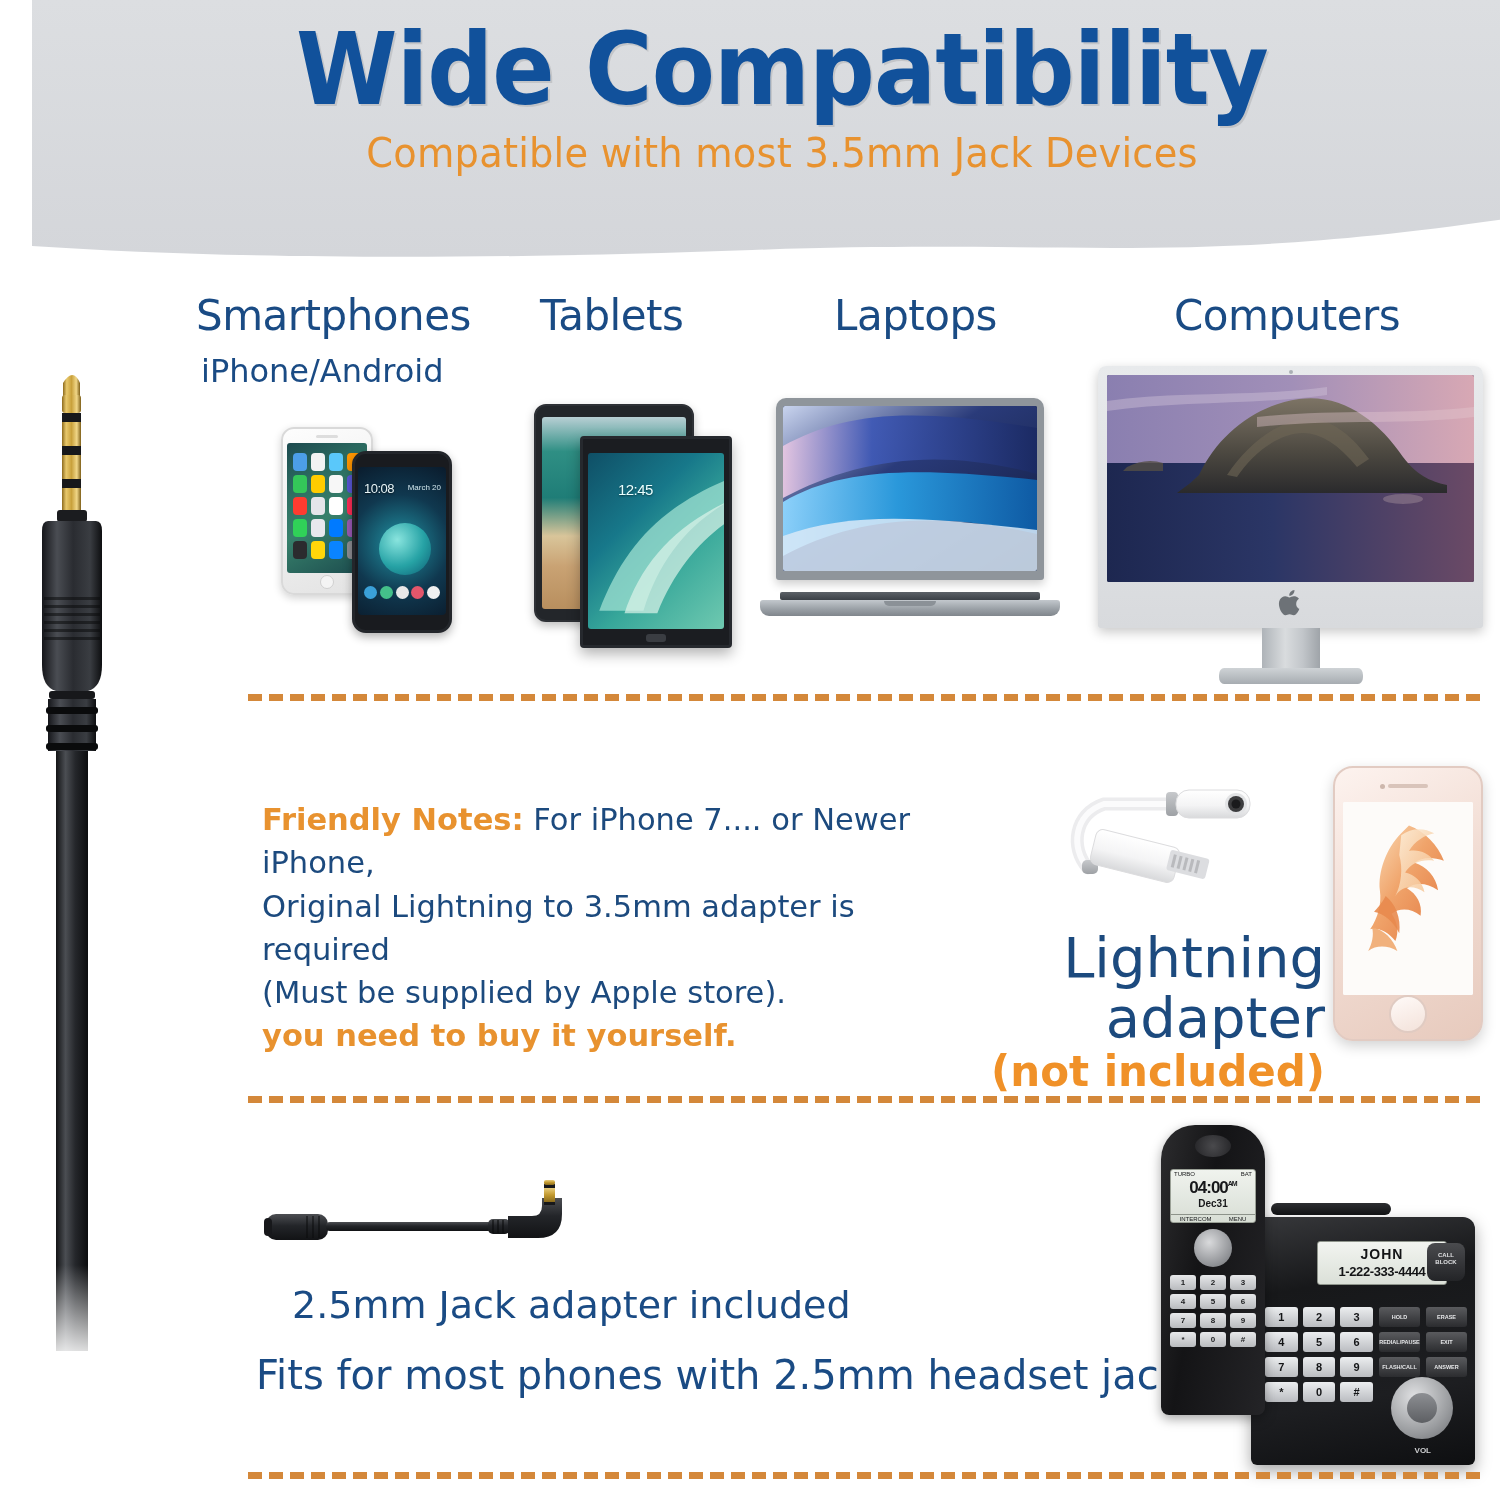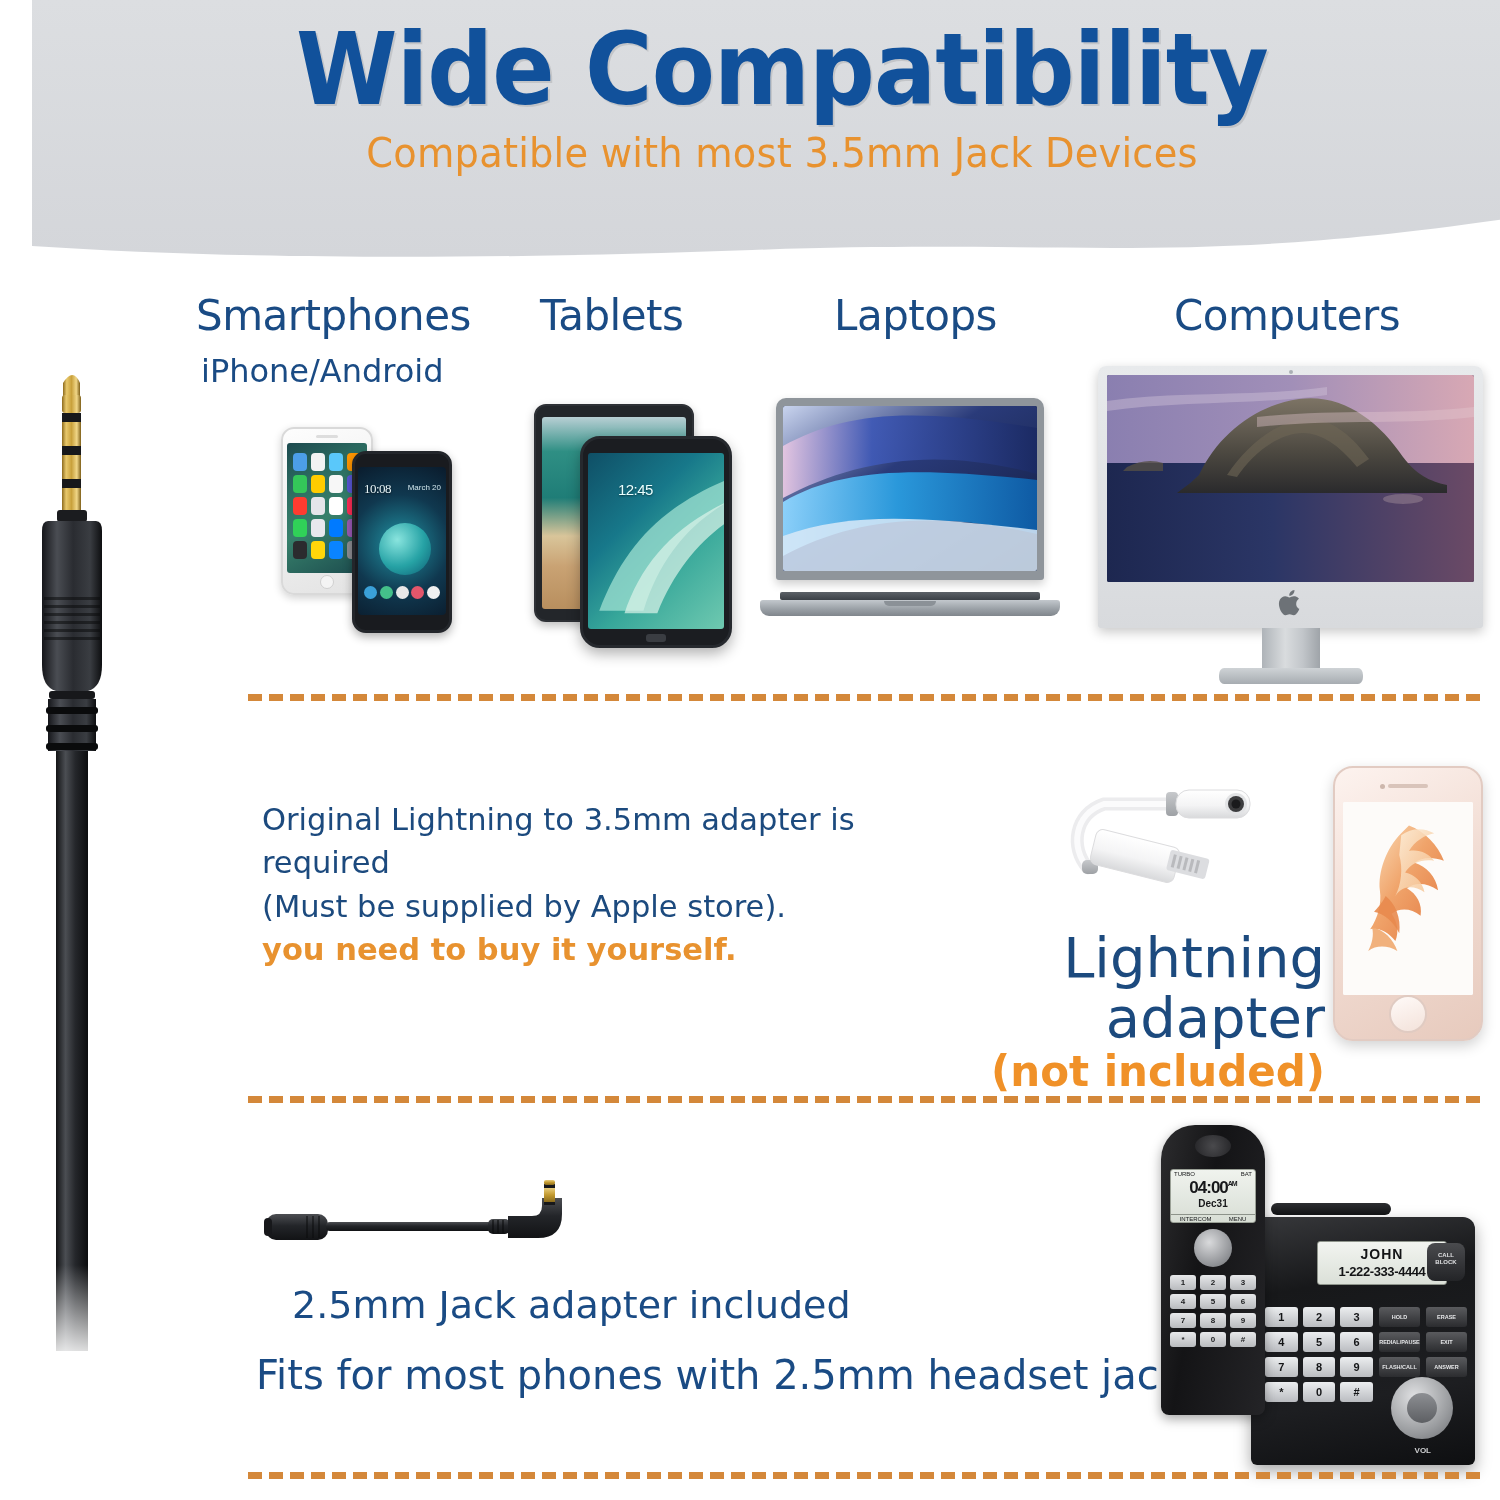--- a/index.html
+++ b/index.html
@@ -122,21 +122,21 @@
     box-shadow: 0 4px 10px rgba(0,0,0,.30);
     overflow:hidden;
   }
   .phone-black .scr {
     position:absolute; left:3px; right:3px; top:13px; bottom:15px; border-radius:4px;
     background: radial-gradient(circle at 48% 52%, #2fa3a8 0%, #1a6f82 22%, #10384f 55%, #0a1b2c 100%);
     overflow:hidden;
   }
   .phone-black .clock {
     position:absolute; left:6px; top:14px; color:#e7f4f7; font-size:13px;
-    font-family:Liberation Serif, serif; letter-spacing:-0.5px; text-shadow:0 1px 2px rgba(0,0,0,.6);
+    font-family:Liberation Sans, sans-serif; letter-spacing:-0.5px; text-shadow:0 1px 2px rgba(0,0,0,.6);
   }
   .phone-black .date {
     position:absolute; right:5px; top:16px; color:#cfe4ea; font-size:8px;
     font-family:"Liberation Sans",sans-serif; text-align:right; line-height:1.2;
   }
   .phone-black .bubble {
     position:absolute; left:24%; top:38%; width:52px; height:52px; border-radius:50%;
     background: radial-gradient(circle at 35% 32%, #8fe9e2, #27a6a8 55%, #0e5f74 100%);
     filter: blur(0.4px); opacity:.95;
   }
@@ -146,21 +146,21 @@
   
   .tab-back {
     position:absolute; width:160px; height:218px; border-radius:12px;
     background:#23262a; border:2px solid #2e3136; box-shadow:0 4px 10px rgba(0,0,0,.25); overflow:hidden;
   }
   .tab-back .scr {
     position:absolute; inset:11px 6px 11px 6px; border-radius:3px;
     background: linear-gradient(180deg,#b8cfd4 0%, #2f8f84 18%, #1f7d77 42%, #d9c59a 62%, #c9a273 78%, #b88f5e 100%);
   }
   .tab-front {
-    position:absolute; width:152px; height:212px; border-radius:20px;
+    position:absolute; width:152px; height:212px; border-radius:4px;
     background:#1b1d21; border:3px solid #26292e; box-shadow:0 6px 14px rgba(0,0,0,.3); overflow:hidden;
   }
   .tab-front .scr {
     position:absolute; inset:14px 5px 16px 5px; border-radius:3px;
     background: linear-gradient(135deg,#0f4f66 0%, #17788a 35%, #37a79a 62%, #6fc9b0 100%);
     overflow:hidden;
   }
   .tab-front .scr .wave {
     position:absolute; left:-10%; top:8%; width:130%; height:84%;
   }
@@ -564,20 +564,23 @@
         <path fill="currentColor" d="M16.9 14.6c0-3 2.5-4.4 2.6-4.5-1.4-2.1-3.6-2.4-4.4-2.4-1.9-.2-3.6 1.1-4.6 1.1-.9 0-2.4-1.1-3.9-1.1-2 0-3.9 1.2-4.9 3-2.1 3.6-.5 9 1.5 11.9 1 1.4 2.2 3 3.7 2.9 1.5-.1 2-.9 3.8-.9s2.3.9 3.9.9c1.6 0 2.6-1.4 3.6-2.8 1.1-1.6 1.6-3.2 1.6-3.3-.1 0-3-1.2-3-4.8zM14 5.6c.8-1 1.4-2.4 1.2-3.8-1.2.1-2.7.8-3.5 1.8-.8.9-1.5 2.3-1.3 3.7 1.3.1 2.7-.7 3.6-1.7z"></path>
       </svg>
     </div>
     <div class="neck"></div>
     <div class="foot"></div>
   </div>
 
   <div class="divider" style="left:248px; top:694px; width:1232px;"></div>
 
   <div class="notes" style="left:262px; top:798px;">
+    <div>
+      <span class="hl">Friendly Notes:</span><span> For iPhone 7.... or Newer iPhone,</span>
+    </div>
     <div>Original Lightning to 3.5mm adapter is required</div>
     <div>(Must be supplied by Apple store).</div>
     <div class="bold-orange">you need to buy it yourself.</div>
   </div>
 
   <div class="ltg" style="left:1052px; top:782px;">
     <svg width="220" height="120" viewBox="0 0 220 120">
       <defs>
         <linearGradient id="wht" x1="0" y1="0" x2="0" y2="1">
           <stop offset="0%" stop-color="#ffffff"></stop>

